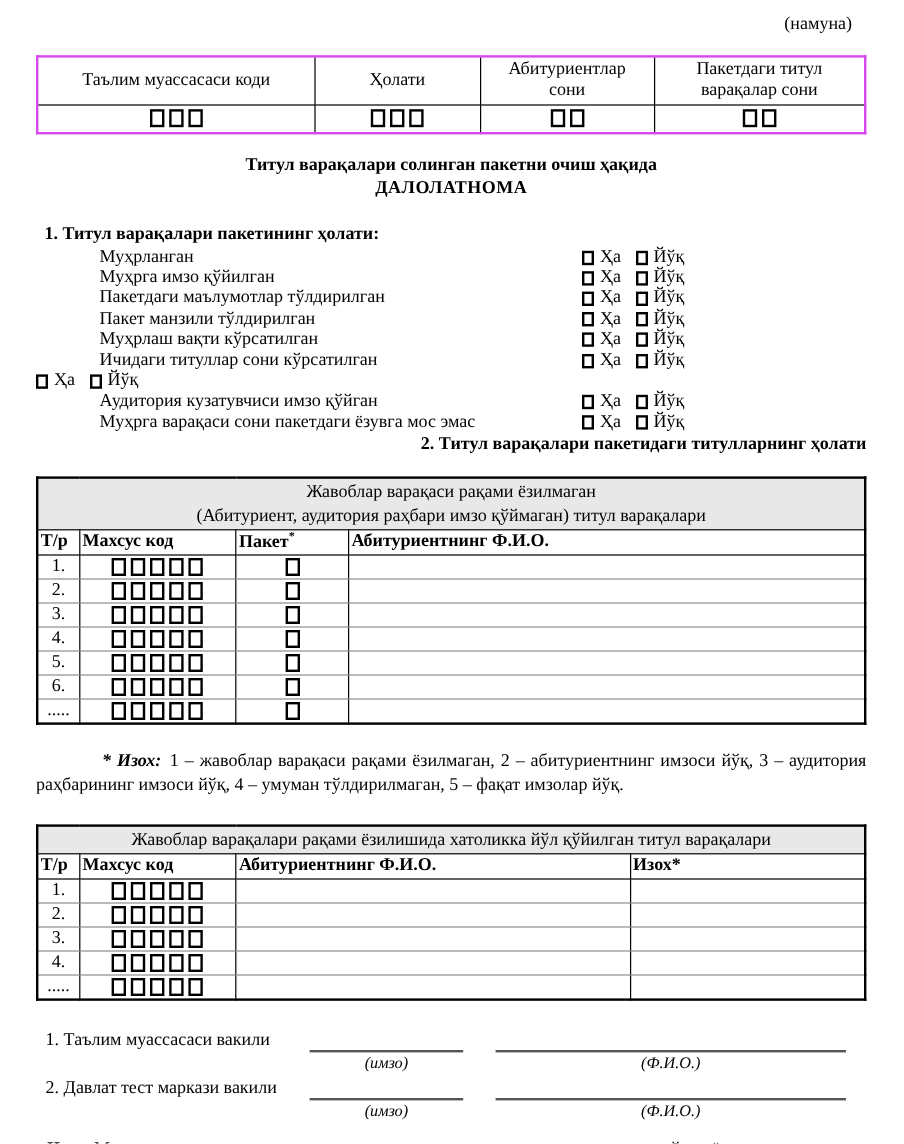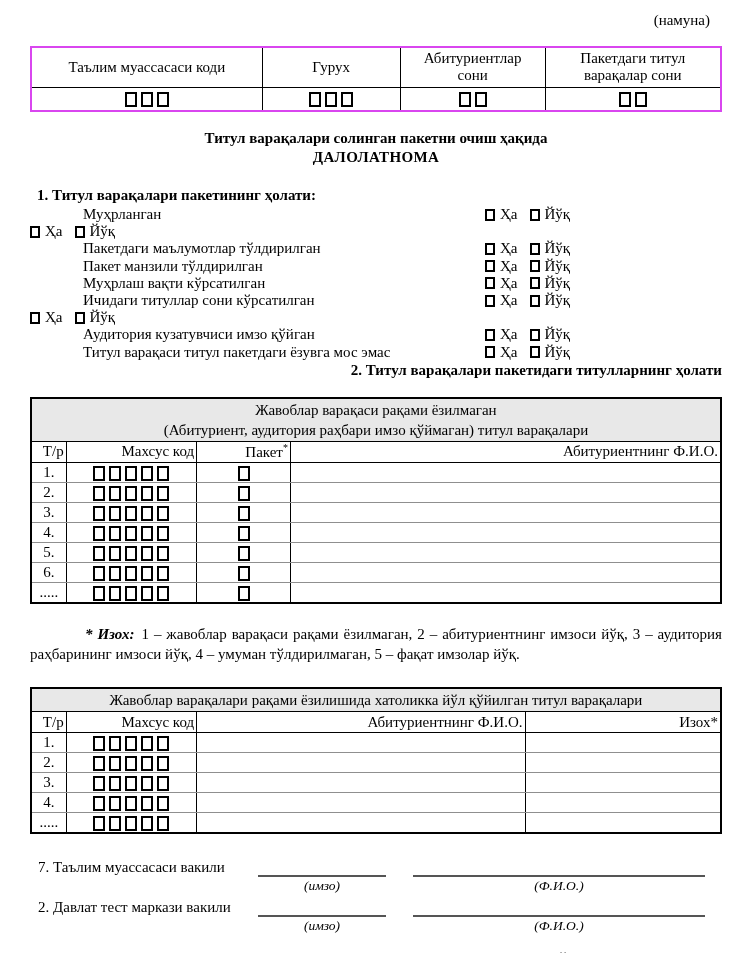--- a/index.html
+++ b/index.html
@@ -29,21 +29,21 @@
   .checklist { margin-top:2px; }
   .check-row { display:flex; align-items:center; height:17.2px; }
   .check-label { margin-left:53px; flex:1; }
   .yesno { width:237px; display:flex; align-items:center; }
   .yn-yes { margin:0 12px 0 5px; }
   .yn-no  { margin-left:5px; }
   .sec2-heading { margin-top:1px;text-align:right; }
   
   table.form-table { margin-top:18px; border:2px solid #000; }
   .gray-head { background:var(--head-bg); font-weight:normal; text-align:center; padding:1px 4px; line-height:20px; }
-  .col-head th { font-weight:normal; height:21px; text-align:right; vertical-align:middle; padding:0 2px; }
+  .col-head th { font-weight:bold; height:21px; text-align:left; vertical-align:middle; padding:0 2px; }
   .form-table td { height:18px; vertical-align:middle; }
   .form-table tbody td { border-top:1px solid #8f8f8f; border-bottom:1px solid #8f8f8f; }
   .num { text-align:center; }
   .boxes-cell { text-align:center; }
   sup.ast { font-size:10px; }
   
   .footnote { margin:20px 0 0 0; text-align:justify; text-indent:55px; line-height:20px; }
   .fn-label { font-weight:bold; font-style:italic; margin-right:7px; }
   table.t2 { margin-top:23px; }
   
@@ -66,21 +66,21 @@
 <table class="grid top-table">
   <colgroup>
     <col style="width:33.5%">
       <col style="width:20%">
       <col style="width:21%">
       <col style="width:25.5%">
   </colgroup>
   <thead>
     <tr>
       <th>Таълим муассасаси коди</th>
-      <th>Гурух</th>
+      <th>Ҳолати</th>
       <th>Абитуриентлар сони</th>
       <th>Пакетдаги титул варақалар сони</th>
     </tr>
   </thead>
   <tbody>
     <tr>
       <td><span class="cb"></span><span class="cb"></span><span class="cb"></span></td>
       <td><span class="cb"></span><span class="cb"></span><span class="cb"></span></td>
       <td><span class="cb"></span><span class="cb"></span></td>
       <td><span class="cb"></span><span class="cb"></span></td>
@@ -100,20 +100,21 @@
       <span class="check-label">Муҳрланган</span>
       <span class="yesno">
         <span class="cb-sm"></span>
         <span class="yn-yes">Ҳа</span>
         <span class="cb-sm"></span>
         <span class="yn-no">Йўқ</span>
       </span>
     </div>
 
     <div class="check-row">
+      <span class="check-label">Муҳрга имзо қўйилган</span>
       <span class="yesno">
         <span class="cb-sm"></span>
         <span class="yn-yes">Ҳа</span>
         <span class="cb-sm"></span>
         <span class="yn-no">Йўқ</span>
       </span>
     </div>
 
     <div class="check-row">
       <span class="check-label">Пакетдаги маълумотлар тўлдирилган</span>
@@ -168,21 +169,21 @@
       <span class="check-label">Аудитория кузатувчиси имзо қўйган</span>
       <span class="yesno">
         <span class="cb-sm"></span>
         <span class="yn-yes">Ҳа</span>
         <span class="cb-sm"></span>
         <span class="yn-no">Йўқ</span>
       </span>
     </div>
 
     <div class="check-row">
-      <span class="check-label">Титул варақаси титул пакетдаги ёзувга мос эмас</span>
+      <span class="check-label">Муҳрга варақаси сони пакетдаги ёзувга мос эмас</span>
       <span class="yesno">
         <span class="cb-sm"></span>
         <span class="yn-yes">Ҳа</span>
         <span class="cb-sm"></span>
         <span class="yn-no">Йўқ</span>
       </span>
     </div>
 
 </div>
 <div class="sec-heading sec2-heading">2. Титул варақалари пакетидаги титулларнинг ҳолати</div>
@@ -317,21 +318,21 @@
         <td class="boxes-cell"><span class="cb"></span><span class="cb"></span><span class="cb"></span><span class="cb"></span><span class="cb"></span></td>
         <td></td>
         <td></td>
       </tr>
 
   </tbody>
 </table>
 
 <div class="sig-block">
   <div class="sig-row">
-    <div class="sig-label">7. Таълим муассасаси вакили</div>
+    <div class="sig-label">1. Таълим муассасаси вакили</div>
     <div class="sig-col">
       <div class="sig-line"></div>
       <div class="sig-caption">(имзо)</div>
     </div>
     <div class="name-col">
       <div class="sig-line"></div>
       <div class="sig-caption">(Ф.И.О.)</div>
     </div>
   </div>
   <div class="sig-row">

